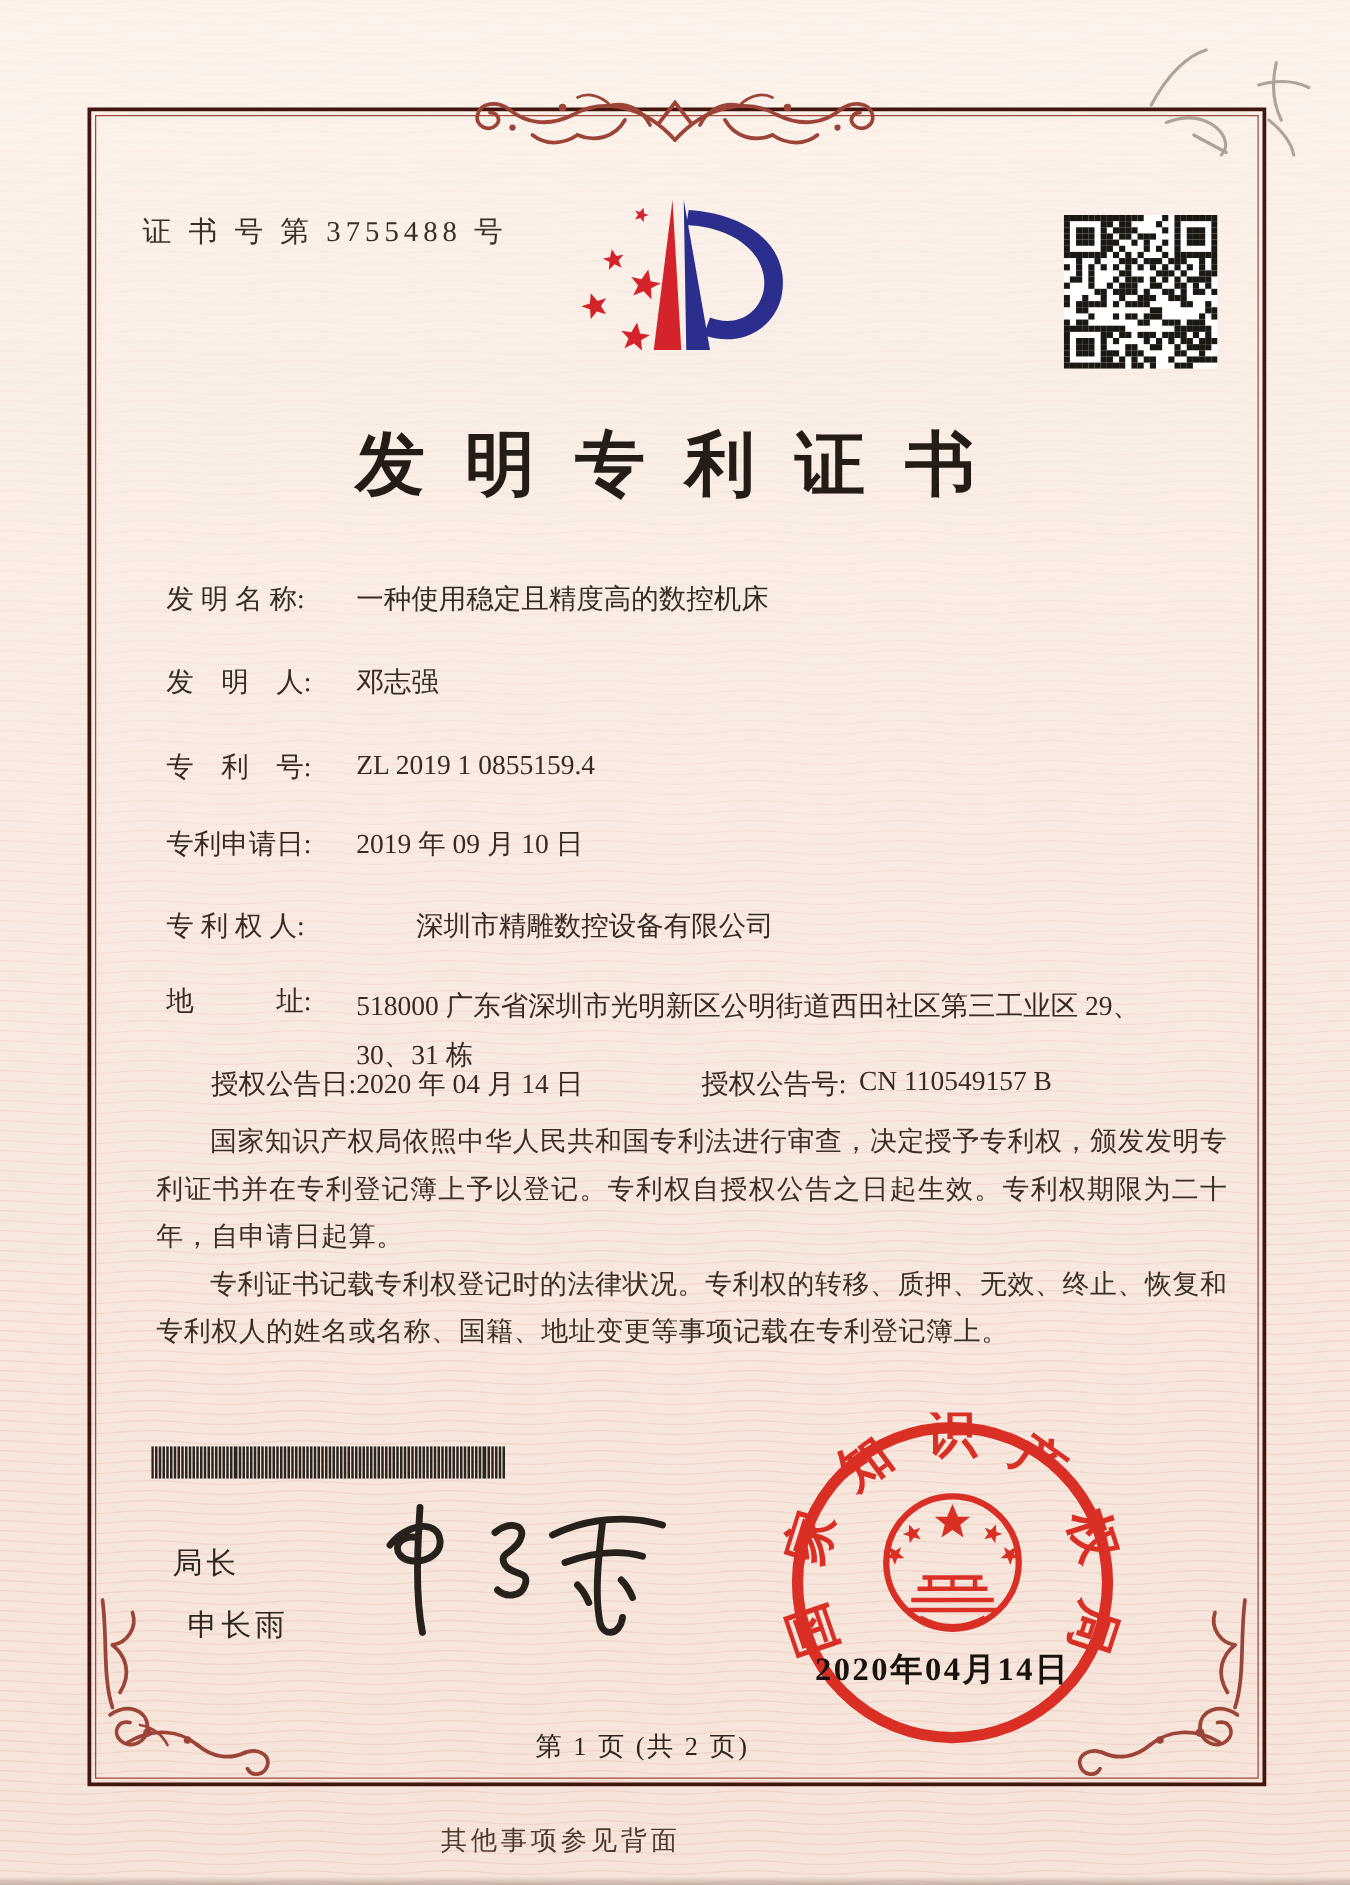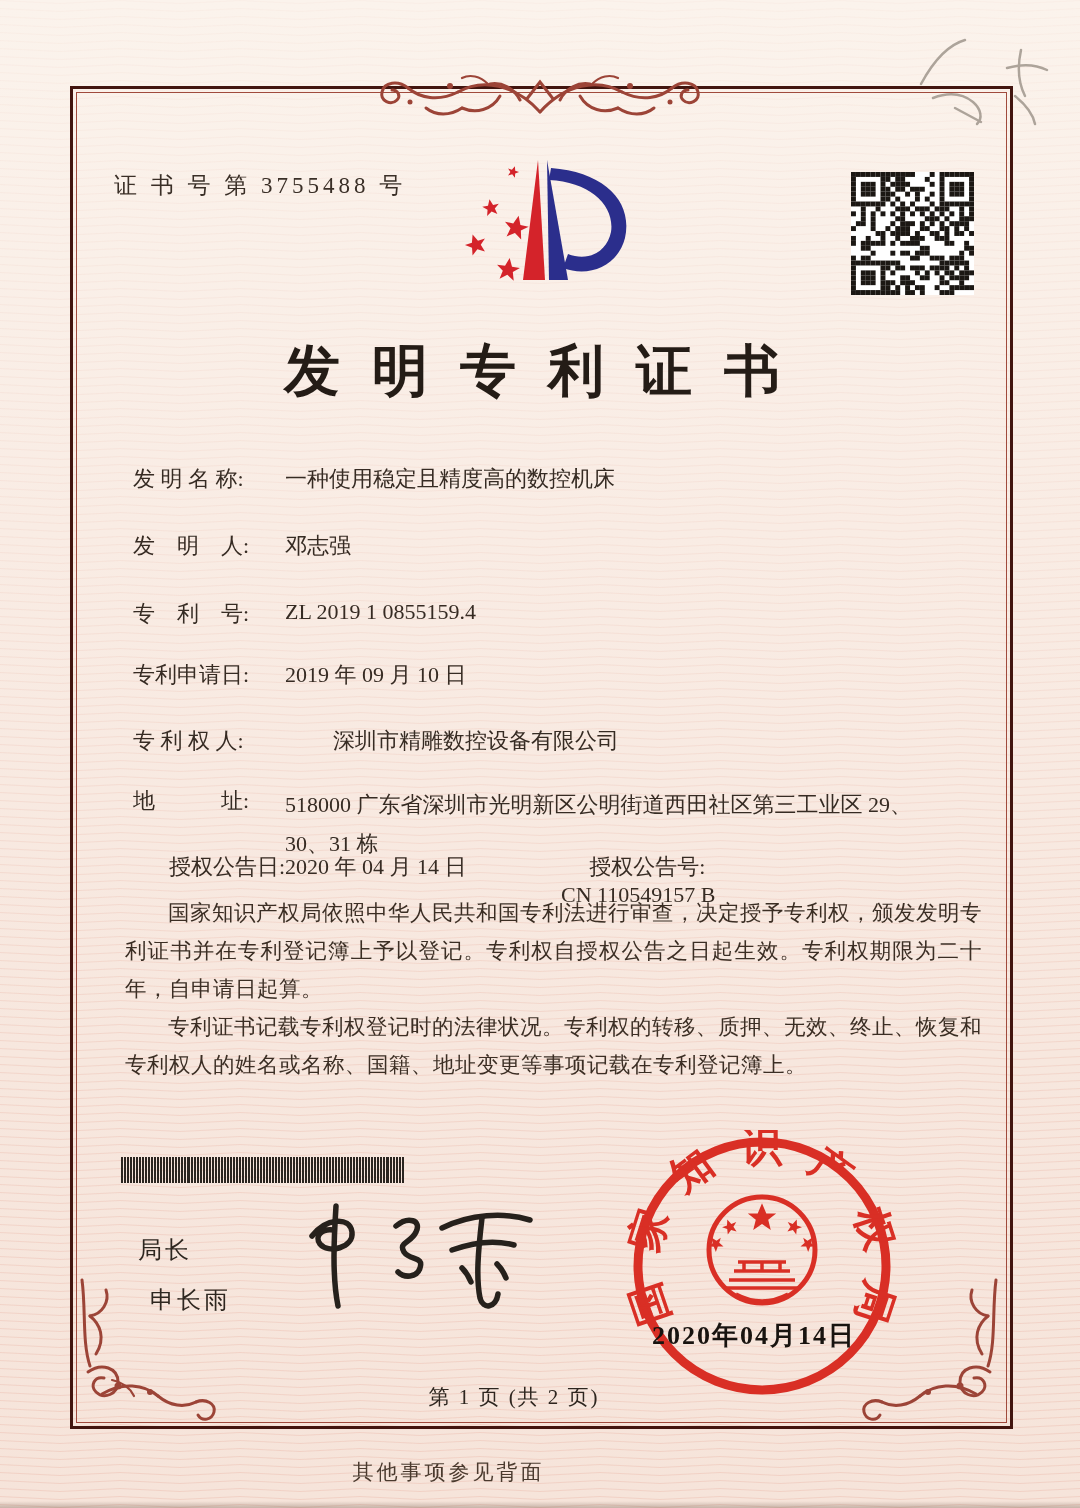--- a/index.html
+++ b/index.html
@@ -24,21 +24,21 @@
   .field-value{white-space:pre-wrap;}
   .row-name{top:464px;}
   .row-inventor{top:531px;}
   .row-patentno{top:599px;}
   .row-filing{top:660px;}
   .row-patentee{top:726px;gap:48px;}
   .row-address{top:786px;}
   .row-address .field-value{width:628px;line-height:1.75;}
   .row-grant{top:852px;width:860px;text-align:right;}
   .grant-col1{display:flex;width:428px;flex:none;}
-  .grant-col2{display:flex;flex-direction:column;}
+  .grant-col2{display:flex;}
   .grant-col2 .field-label{width:auto;margin-right:10px;}
   .body-text{position:absolute;left:113px;top:894px;width:857px;z-index:3;
              font-size:21.5px;line-height:38px;color:#3b2e24;text-align:justify;margin-left:12px;}
   .body-text p{margin:0;text-indent:2em;letter-spacing:.5px;}
   .barcode{position:absolute;left:121px;top:1157px;z-index:3;}
   .director-label{position:absolute;left:138px;top:1234px;z-index:3;font-size:24px;color:#2e261f;letter-spacing:3px;}
   .director-name{position:absolute;left:130px;top:1284px;z-index:3;font-size:24px;color:#2e261f;letter-spacing:3px;margin-left:20px;}
   .signature{position:absolute;left:292px;top:1188px;z-index:3;}
   .seal{position:absolute;left:626px;top:1130px;z-index:3;opacity:.96;}
   .seal-date{position:absolute;left:652px;top:1318px;z-index:4;font-size:26px;font-weight:bold;

